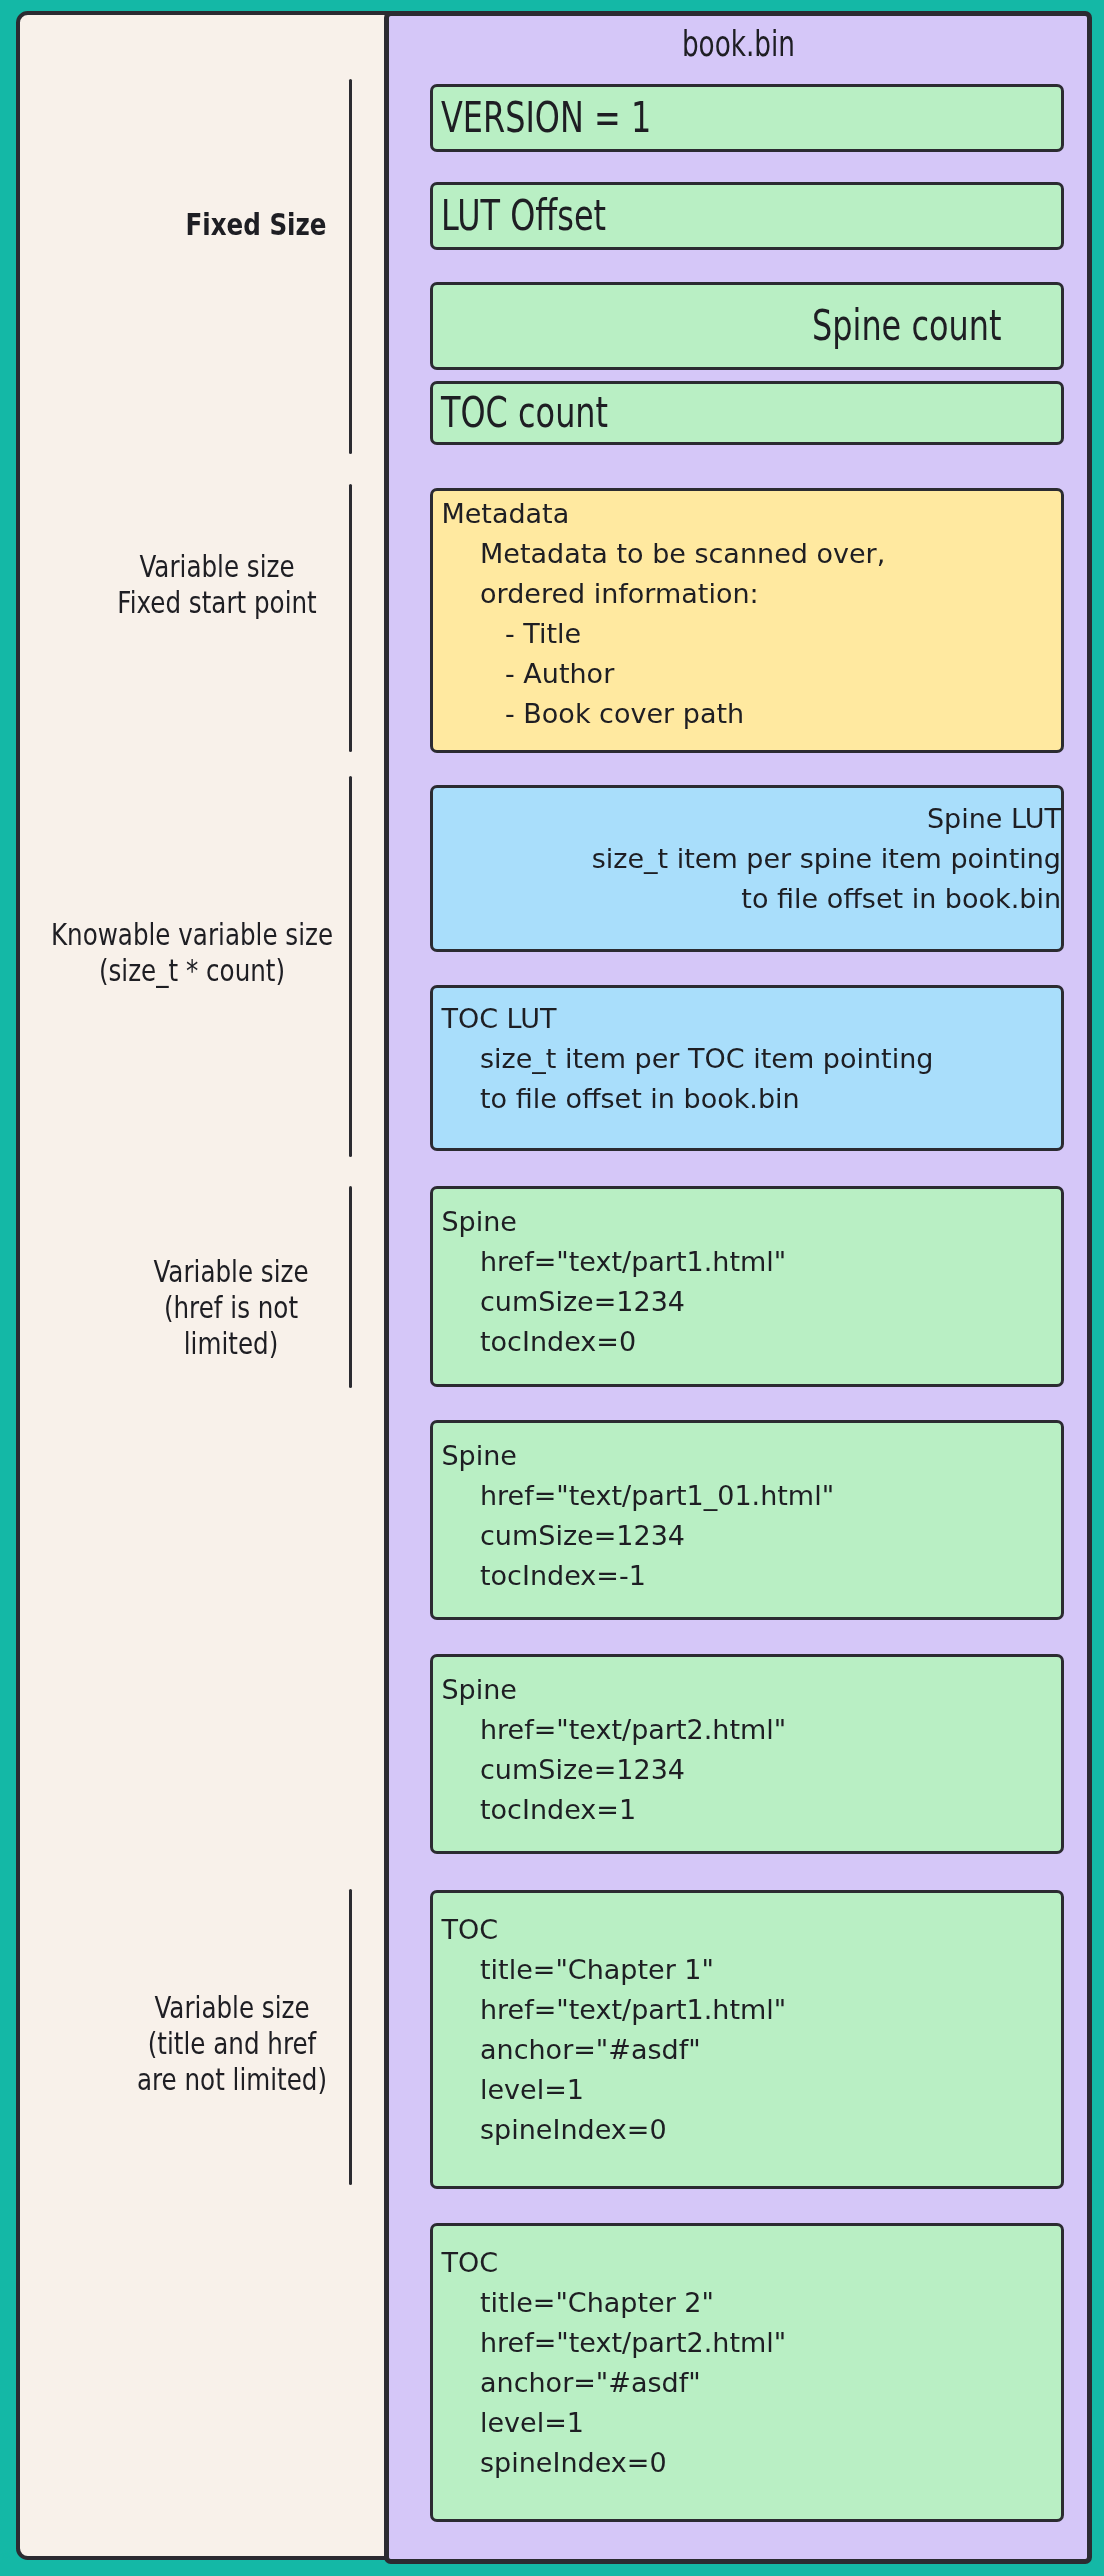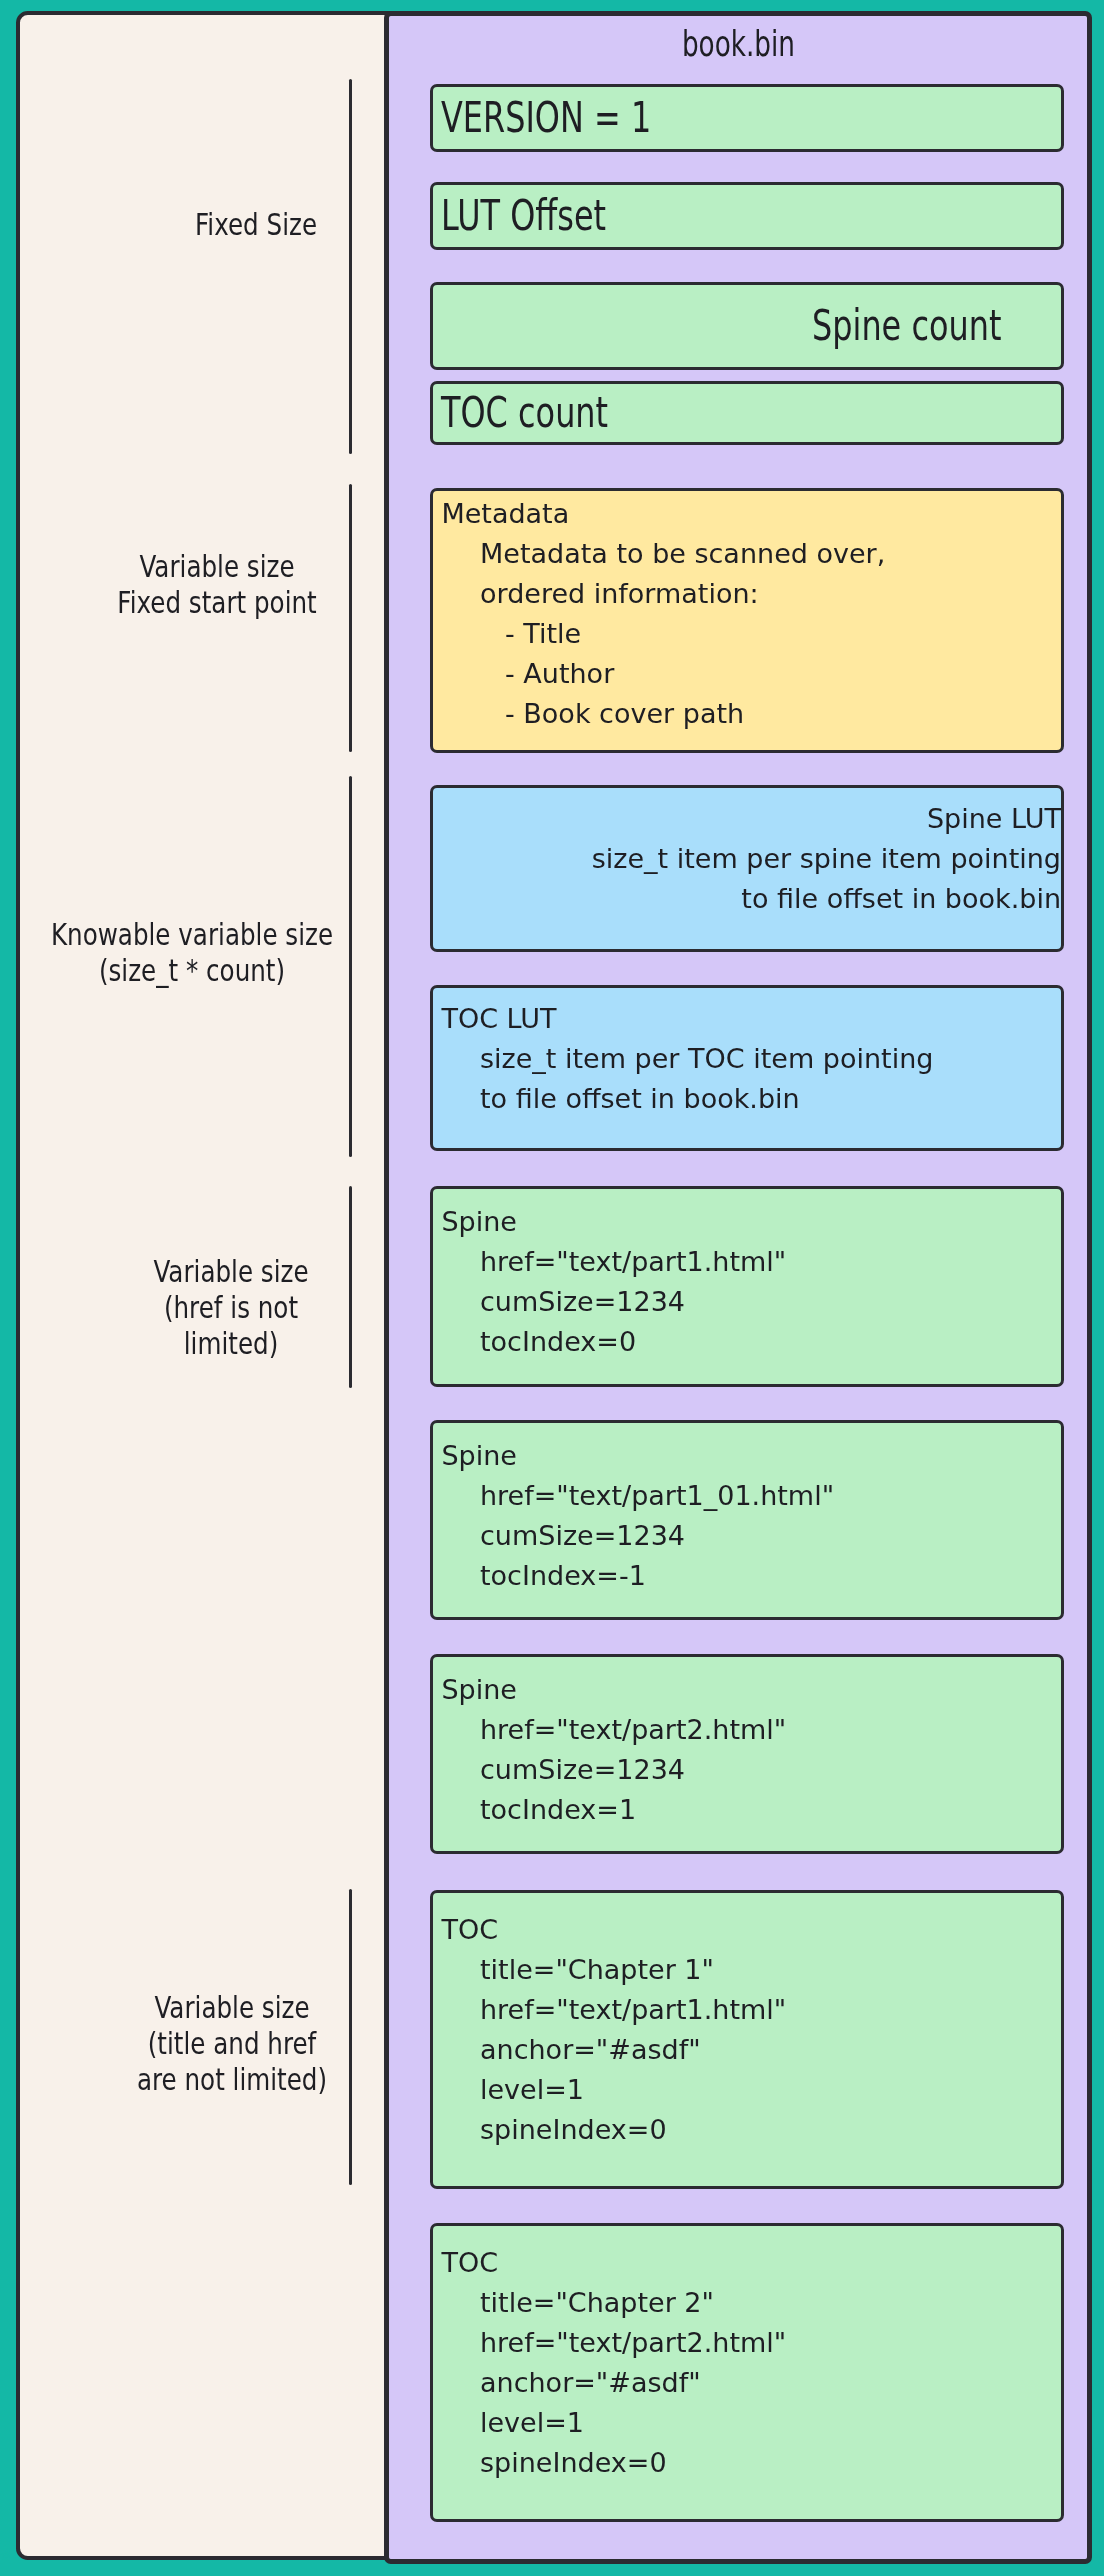--- a/index.html
+++ b/index.html
@@ -90,21 +90,21 @@
         <div class="bline i0"><span>TOC</span></div>
         <div class="bline i1"><span>title="Chapter 2"</span></div>
         <div class="bline i1"><span>href="text/part2.html"</span></div>
         <div class="bline i1"><span>anchor="#asdf"</span></div>
         <div class="bline i1"><span>level=1</span></div>
         <div class="bline i1"><span>spineIndex=0</span></div>
       </div>
     </div>
   <div id="side">
       <div class="bracket" style="top: 79px; height: 375px;"></div>
-      <div class="side-label" style="left: 256px; top: 207px;">
+      <div class="side-label" style="left: 256px; top: 207px; font-weight: bold;">
         <div class="ll">Fixed Size</div>
       </div>
       <div class="bracket" style="top: 484px; height: 268px;"></div>
       <div class="side-label" style="left: 217px; top: 549px;">
         <div class="ll">Variable size</div>
         <div class="ll">Fixed start point</div>
       </div>
       <div class="bracket" style="top: 776px; height: 381px;"></div>
       <div class="side-label" style="left: 192px; top: 917px;">
         <div class="ll">Knowable variable size</div>

